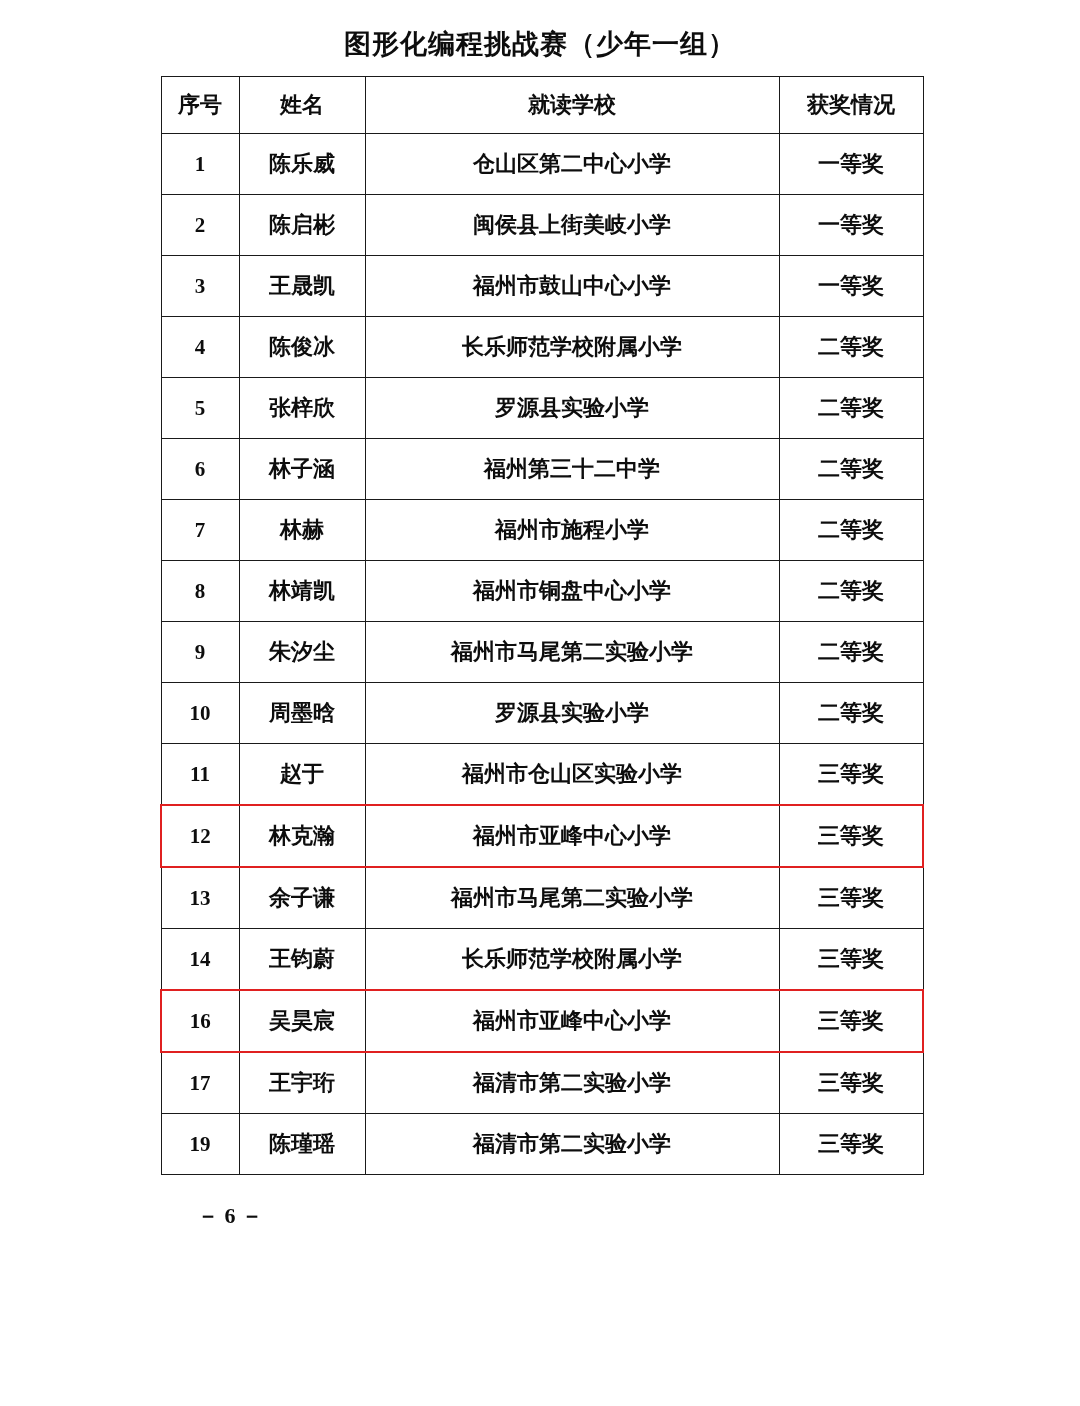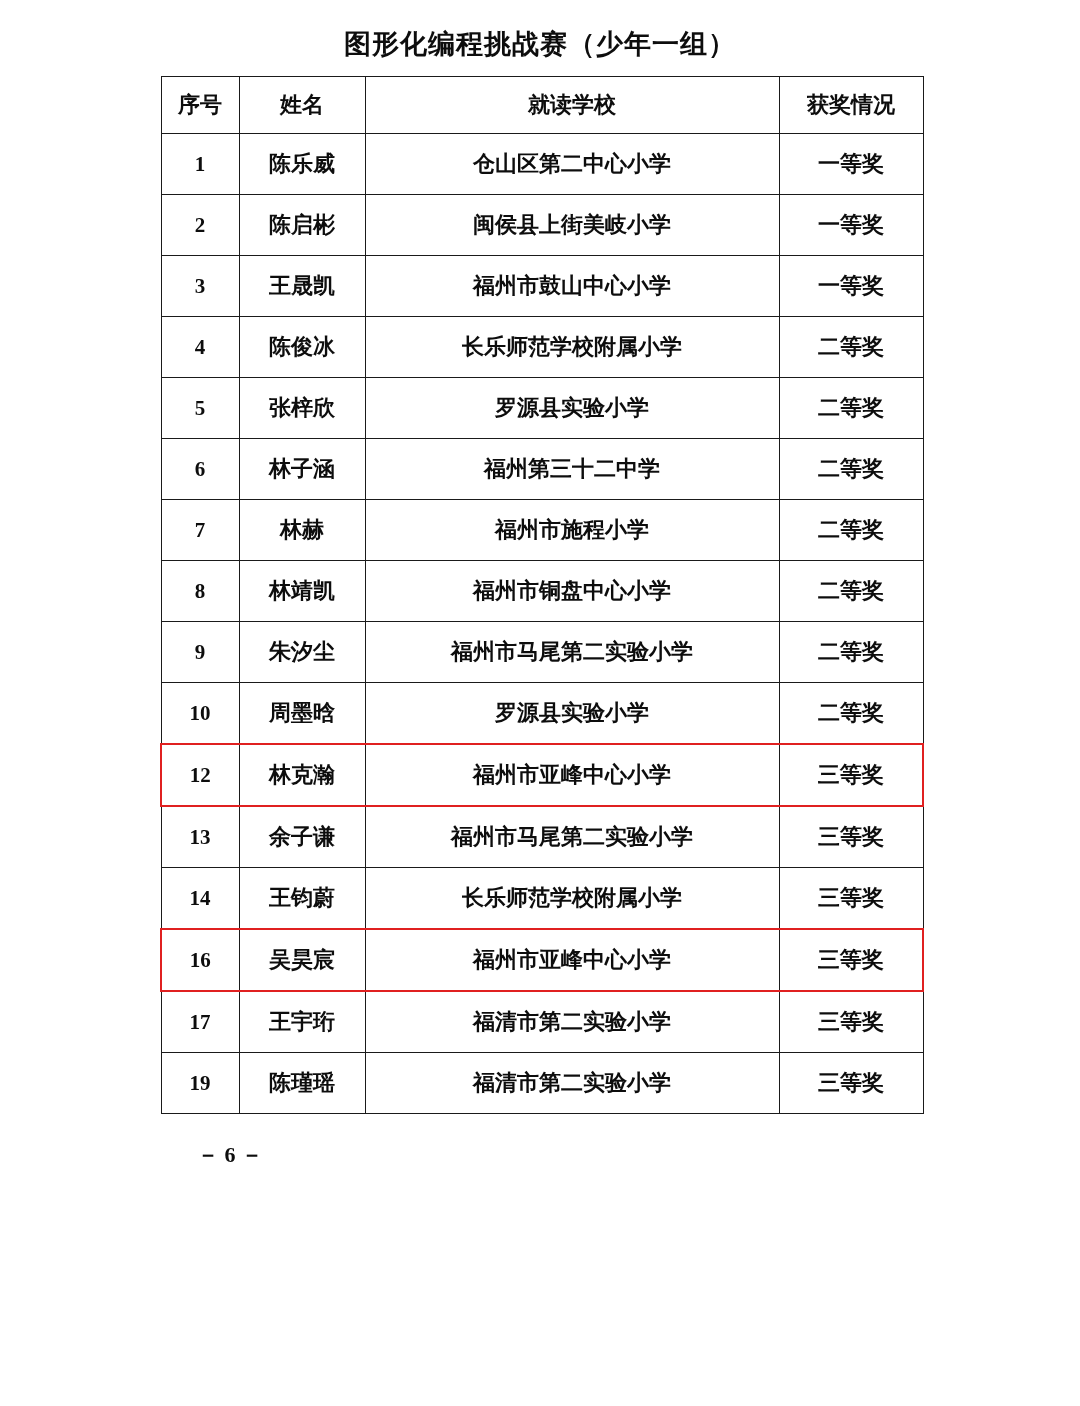--- a/index.html
+++ b/index.html
@@ -163,20 +163,26 @@
             <td>朱汐尘</td>
             <td>福州市马尾第二实验小学</td>
             <td>二等奖</td>
           </tr>
           <tr>
             <td class="idx">10</td>
             <td>周墨晗</td>
             <td>罗源县实验小学</td>
             <td>二等奖</td>
           </tr>
+          <tr>
+            <td class="idx">11</td>
+            <td>赵于</td>
+            <td>福州市仓山区实验小学</td>
+            <td>三等奖</td>
+          </tr>
           <tr class="highlight">
             <td class="idx">12</td>
             <td>林克瀚</td>
             <td>福州市亚峰中心小学</td>
             <td>三等奖</td>
           </tr>
           <tr>
             <td class="idx">13</td>
             <td>余子谦</td>
             <td>福州市马尾第二实验小学</td>

